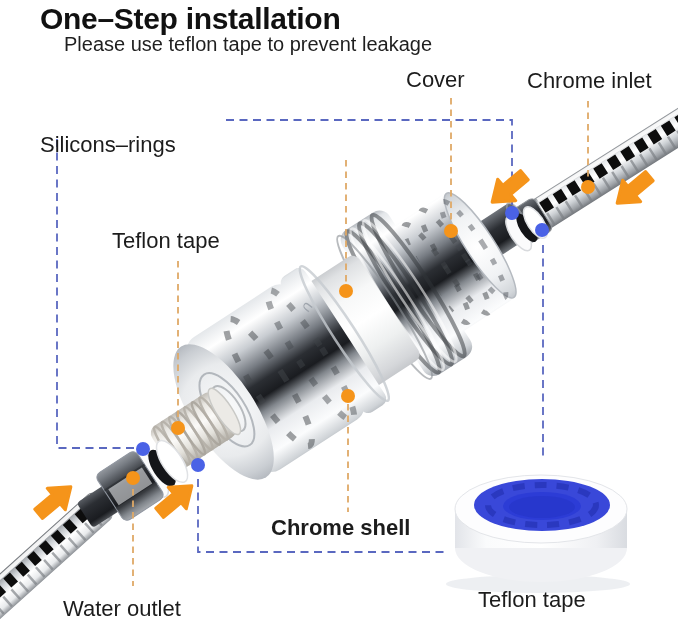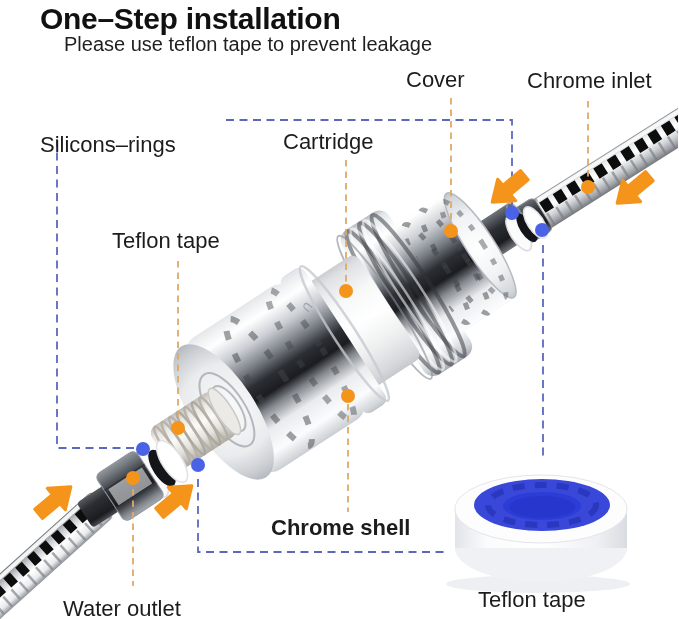--- a/index.html
+++ b/index.html
@@ -220,19 +220,18 @@
       <use href="#blockArrow" transform="translate(509,188) rotate(140)"></use>
       <use href="#blockArrow" transform="translate(634,189) rotate(140)"></use>
       <use href="#blockArrow" transform="translate(54,501) rotate(-40)"></use>
       <use href="#blockArrow" transform="translate(175,500) rotate(-40)"></use>
     </g>
   </svg>
 
   <div class="lbl" style="left:40px;top:105px;margin-top:28px;">Silicons–rings</div>
   <div class="lbl" style="left:406px;top:68px;">Cover</div>
   <div class="lbl" style="left:527px;top:69px;">Chrome inlet</div>
-  <div class="lbl" style="left:283px;top:130px;">Cartridge</div>
   <div class="lbl" style="left:112px;top:229px;">Teflon tape</div>
   <div class="lbl" style="left:271px;top:516px;font-weight:bold;">Chrome shell</div>
   <div class="lbl" style="left:63px;top:587px;margin-top:10px;">Water outlet</div>
   <div class="lbl" style="left:478px;top:588px;">Teflon tape</div>
 
 </div>
 
 </body></html>

